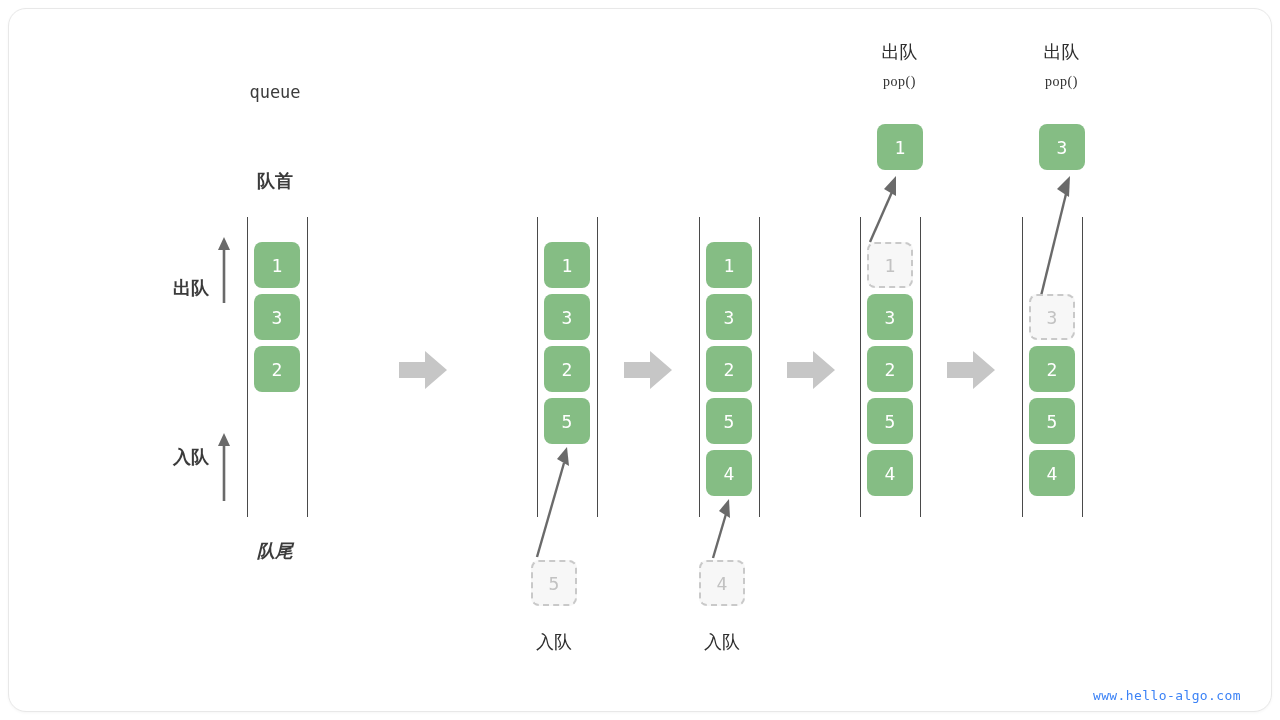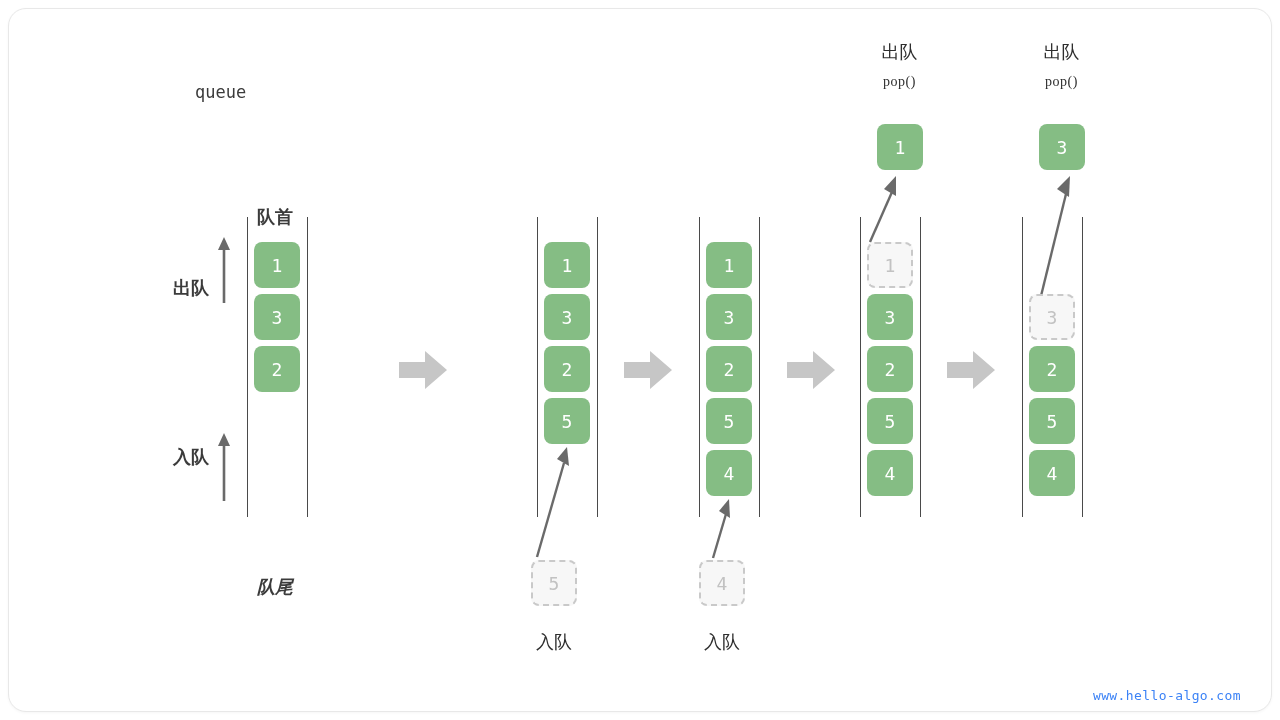--- a/index.html
+++ b/index.html
@@ -36,31 +36,31 @@
     font-weight: bold;
     color: #3f9142;
     text-align: center;
     line-height: 26px;
     white-space: nowrap;
   }
   .title-en {
     font-family: "DejaVu Sans Mono", "Liberation Mono", monospace;
     font-size: 17px;
     color: #3b3b3b;
+    text-align: center;
     line-height: 24px;
     white-space: nowrap;
   }
 
   .head-label {
     font-size: 18px;
     font-weight: bold;
     color: #3b3b3b;
     text-align: center;
     white-space: nowrap;
-    margin-top: 36px;
   }
 
   .side-label {
     font-size: 18px;
     font-weight: bold;
     color: #3b3b3b;
     text-align: right;
     white-space: nowrap;
   }
 

